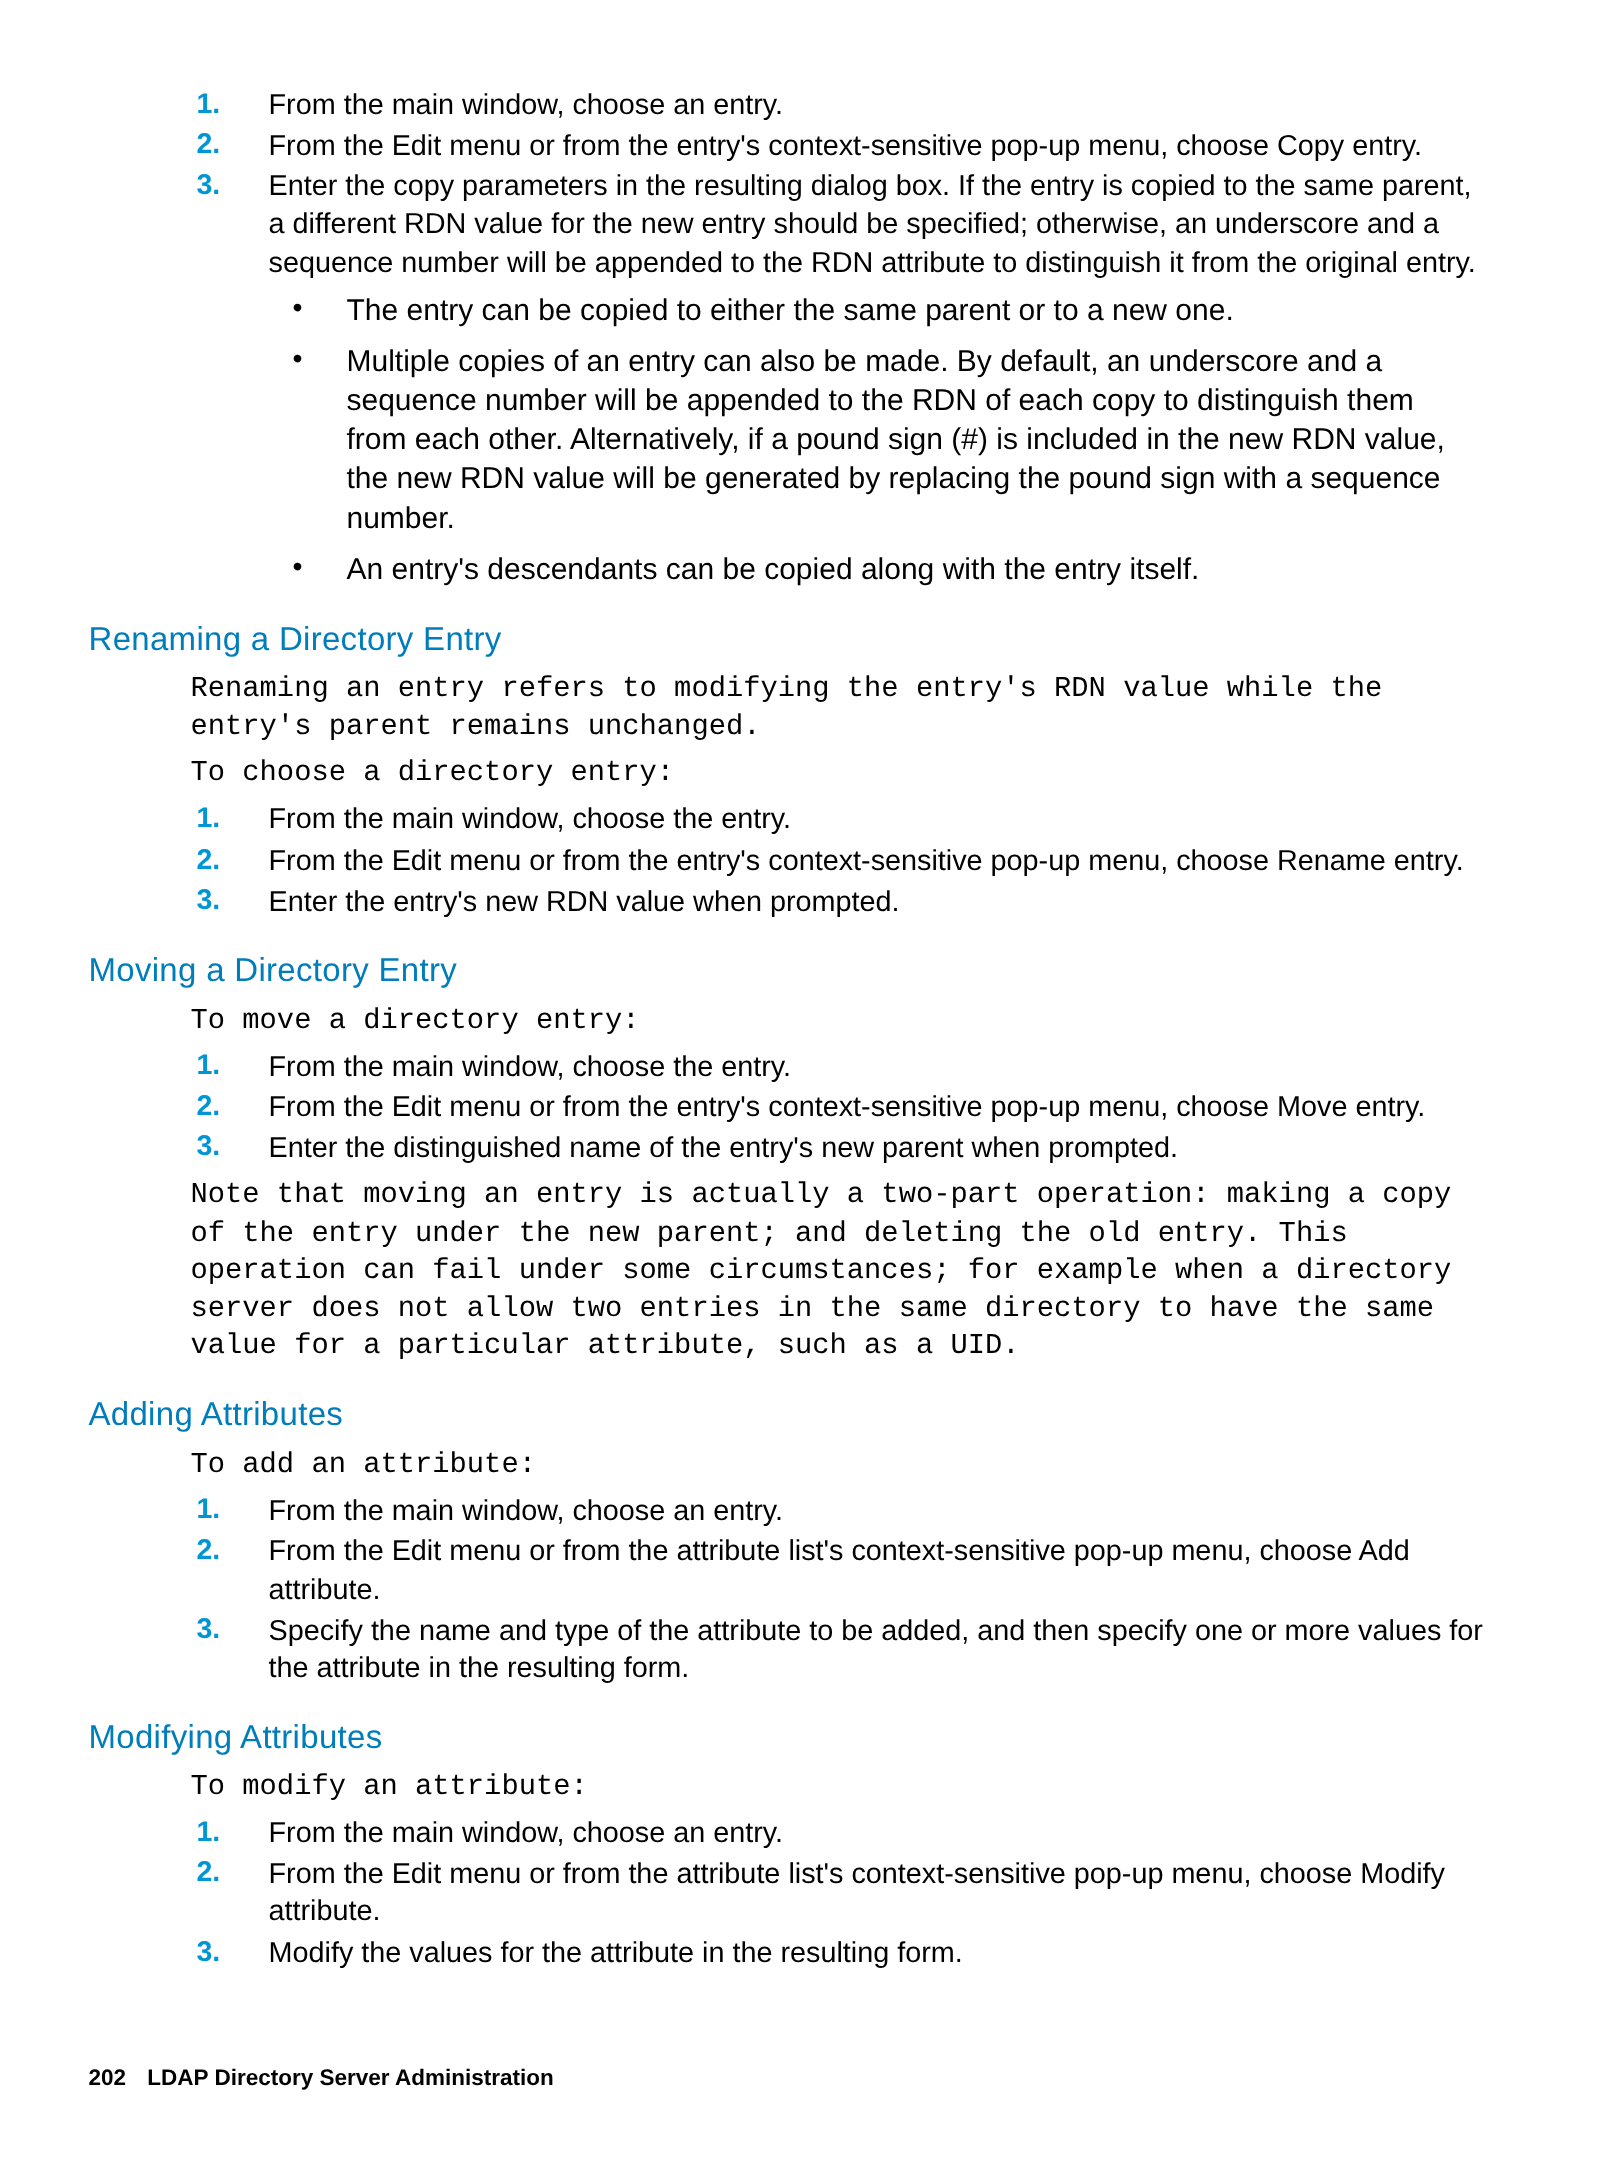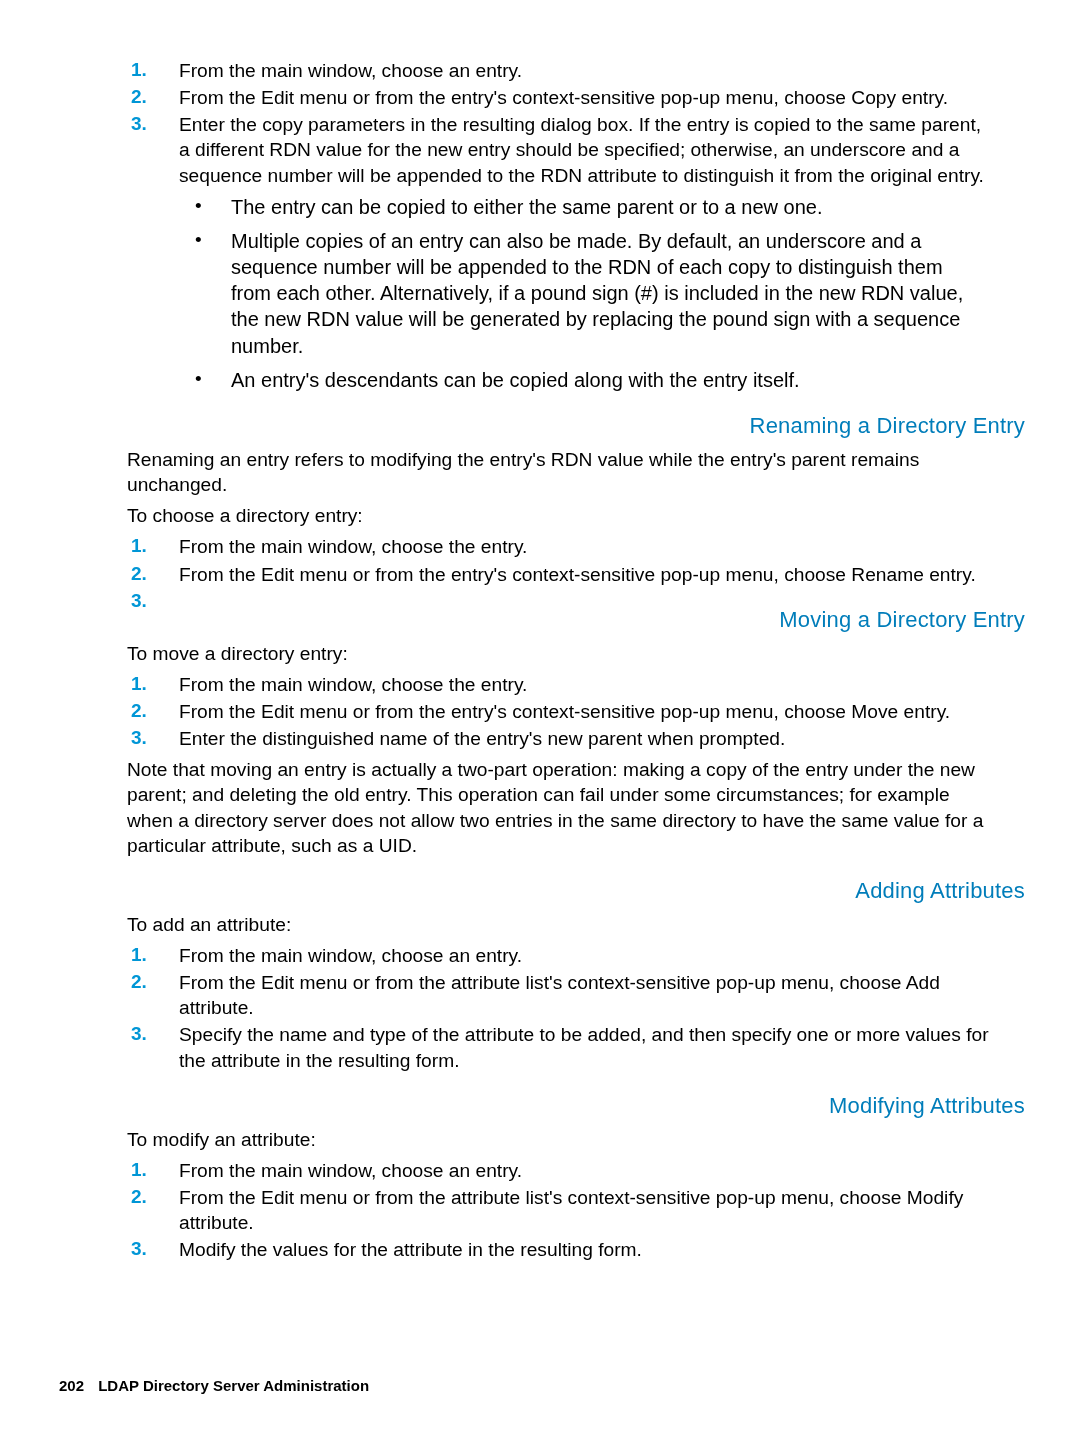--- a/index.html
+++ b/index.html
@@ -63,27 +63,27 @@
     top: 0;
     font-size: 19px;
     color: #000;
   }
   h2.section {
     margin: 20px 0 8px 0;
     font-size: 22px;
     font-weight: 400;
     color: #007dba;
     letter-spacing: 0.2px;
-    text-align: right;
   }
   p.body {
     margin: 0 0 6px 0;
     font-size: 19.2px;
     line-height: 1.31;
     font-weight: 300;
+    font-family: Liberation Mono, monospace;
   }
   .footer {
     position: absolute;
     left: 59px;
     bottom: 44px;
     font-size: 15px;
     font-weight: 700;
     color: #000;
   }
   .footer .pn {
@@ -125,20 +125,21 @@
       <li>
         <span class="marker">1.</span>
         <span>From the main window, choose the entry.</span>
       </li>
       <li>
         <span class="marker">2.</span>
         <span>From the Edit menu or from the entry's context-sensitive pop-up menu, choose Rename entry.</span>
       </li>
       <li>
         <span class="marker">3.</span>
+        <span>Enter the entry's new RDN value when prompted.</span>
       </li>
     </ol>
   </div>
 
   <h2 class="section">Moving a Directory Entry</h2>
   <div class="body-indent">
     <p class="body">To move a directory entry:</p>
     <ol class="num">
       <li>
         <span class="marker">1.</span>

